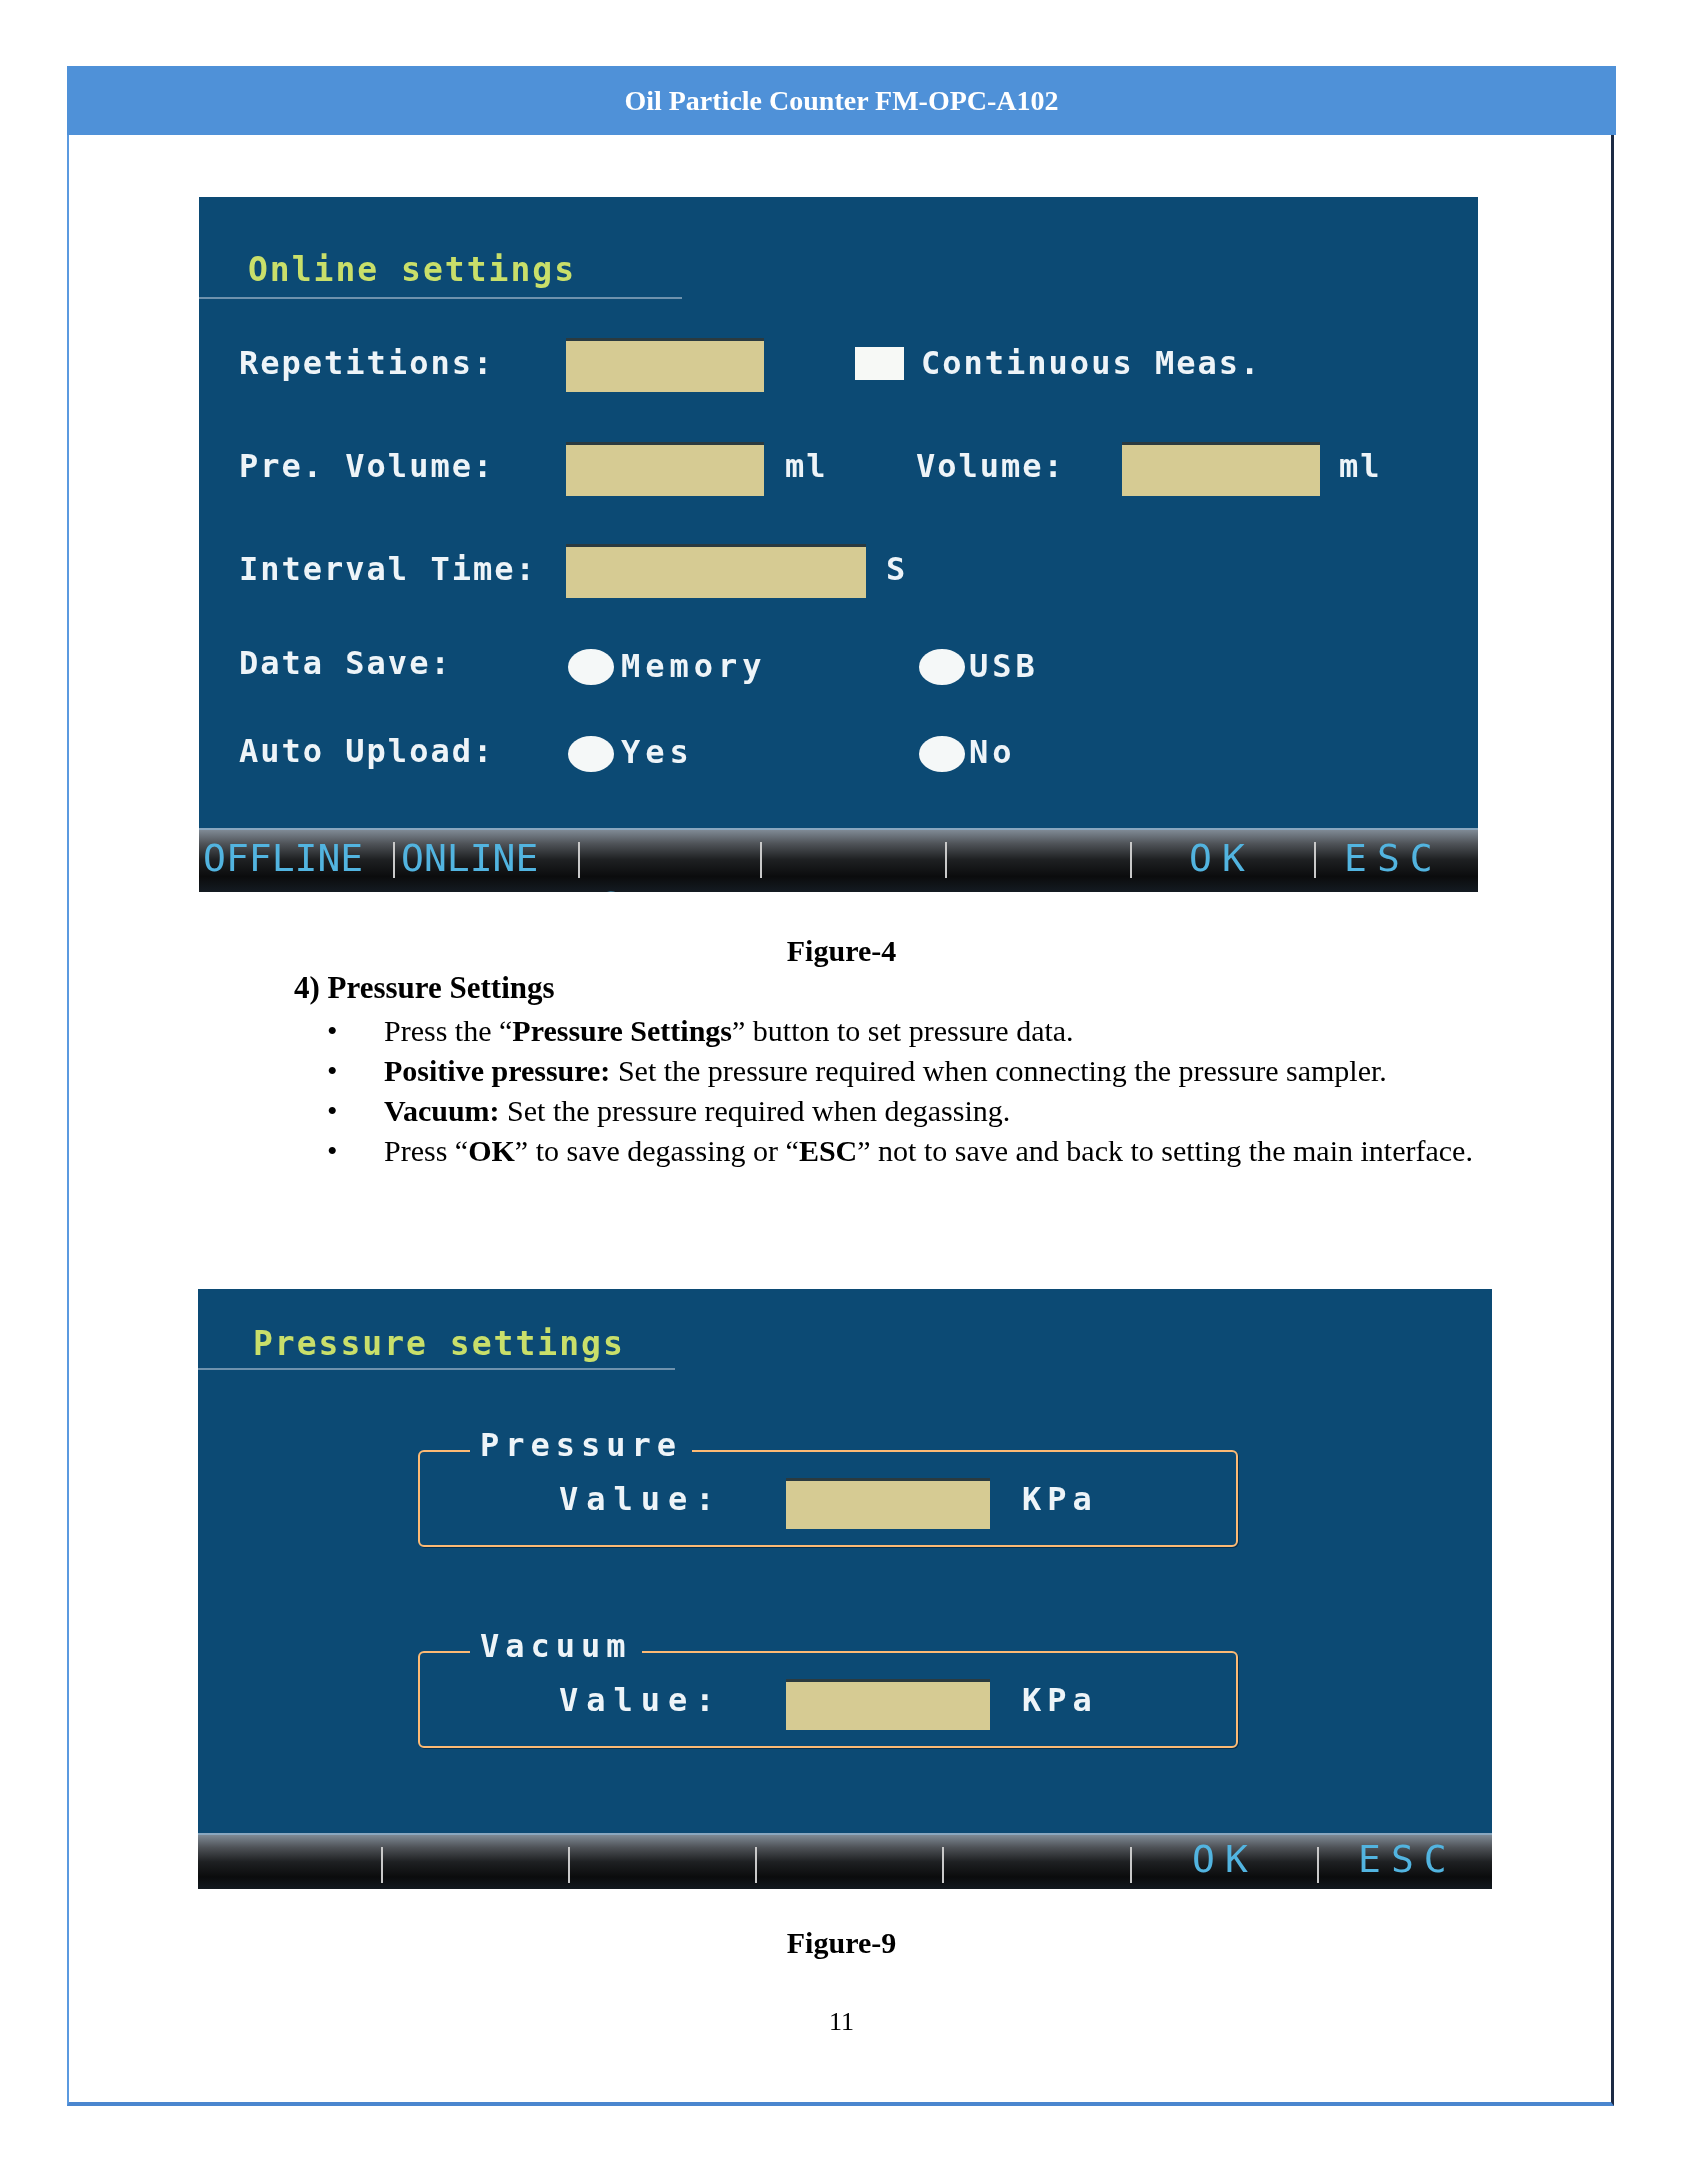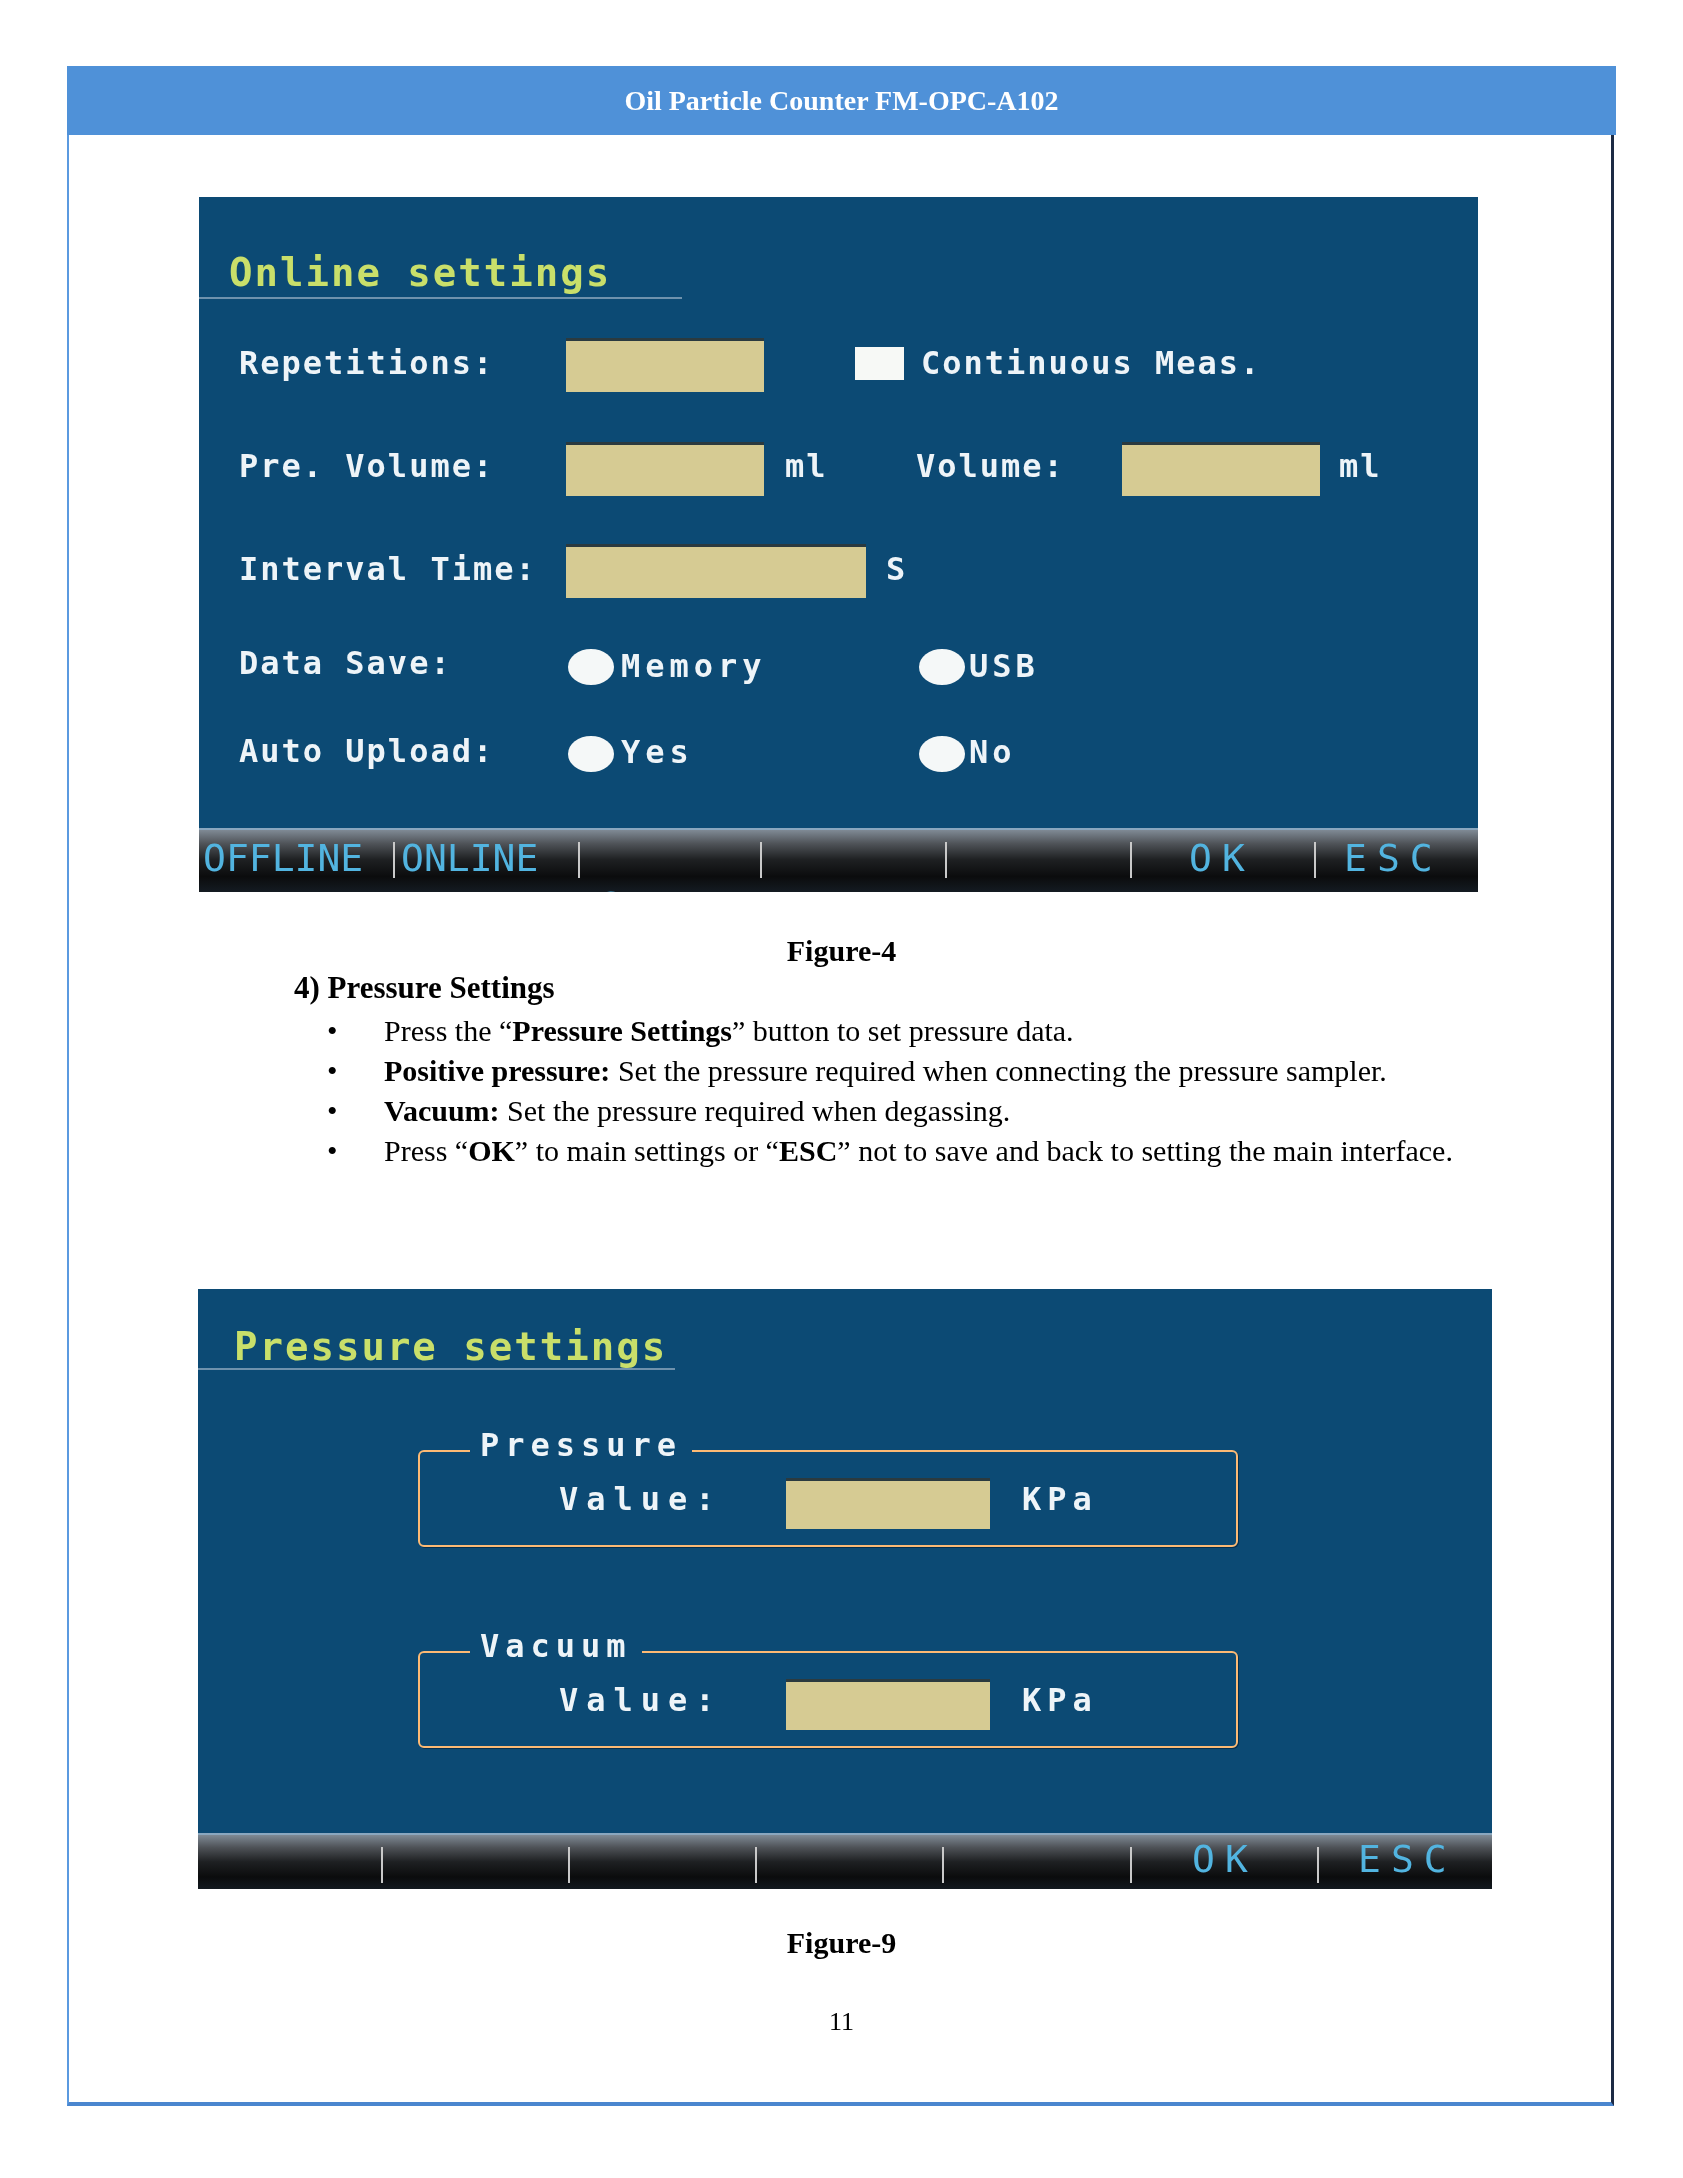--- a/index.html
+++ b/index.html
@@ -4,21 +4,21 @@
 <style>
   html, body { margin:0; padding:0; background:#ffffff; }
   body { width:1683px; height:2178px; position:relative; overflow:hidden; font-family:"Liberation Serif", serif; }
   .frame { position:absolute; left:67px; top:66px; width:1547px; height:2040px; border-left:2px solid #5b9ae0; border-right:3px solid #1c2a44; border-bottom:4px solid #4a86cf; box-sizing:border-box; }
   .header { position:absolute; left:67px; top:66px; width:1549px; height:69px; background:#4f91d8; display:flex; align-items:center; justify-content:center; }
   .header-title { color:#ffffff; font-weight:bold; font-size:28px; font-family:"Liberation Serif", serif; }
 
   .screen { position:absolute; background:#0c4a74; overflow:hidden; font-family:"DejaVu Sans Mono", monospace; }
   .fig8 { left:199px; top:197px; width:1279px; height:695px; }
   .fig9 { left:198px; top:1289px; width:1294px; height:600px; }
-  .scr-title { position:absolute; color:#c9df6a; font-size:39px; letter-spacing:2px; font-weight:bold; }
+  .scr-title { position:absolute; color:#c9df6a; font-size:33px; letter-spacing:2px; font-weight:bold;margin-left:19px; }
   .scr-rule { position:absolute; height:2px; background:#6f92ad; }
   .lbl { position:absolute; color:#eef4f8; font-size:32px; letter-spacing:2px; white-space:nowrap; font-weight:bold; }
   .field { position:absolute; background:#d6cb93; border-top:3px solid #2b3a3f; box-sizing:border-box; }
   .chk { position:absolute; background:#f7f9f6; }
   .radio { position:absolute; width:46px; height:36px; border-radius:50%; background:#f5f8f8; }
   .toolbar { position:absolute; left:0; width:100%; height:62px;
      background:linear-gradient(#7f8a95 0%, #4f5358 22%, #1e2022 48%, #0b0c0d 75%, #141b22 100%);
      border-top:2px solid #8aa7bf; }
   .tb-label { position:absolute; top:6px; color:#52b4e0; font-size:38px; letter-spacing:3px; font-family:"DejaVu Sans Mono", monospace; }
   .tb-sep { position:absolute; top:12px; width:2px; height:36px; background:#c9c9c9; }
@@ -94,21 +94,21 @@
   <li>
     <span class="dot">•</span><span>Press the “</span><b>Pressure Settings</b><span>” button to set pressure data.</span>
   </li>
   <li>
     <span class="dot">•</span><b>Positive pressure:</b><span> Set the pressure required when connecting the pressure sampler.</span>
   </li>
   <li>
     <span class="dot">•</span><b>Vacuum:</b><span> Set the pressure required when degassing.</span>
   </li>
   <li>
-    <span class="dot">•</span><span>Press “</span><b>OK</b><span>” to main settings or “</span><b>ESC</b><span>” not to save and back to setting the main interface.</span>
+    <span class="dot">•</span><span>Press “</span><b>OK</b><span>” to save degassing or “</span><b>ESC</b><span>” not to save and back to setting the main interface.</span>
   </li>
 </ul>
 
 <div class="screen fig9">
   <div class="scr-title" style="left:36px;top:35px;">Pressure settings</div>
   <div class="scr-rule" style="left:0;top:79px;width:477px;"></div>
 
   <div class="group" style="left:220px;top:161px;width:820px;height:97px;">
     <span class="group-legend" style="left:50px;">Pressure</span>
     <span class="lbl" style="left:139px;top:28px;letter-spacing:8px;">Value:</span>

